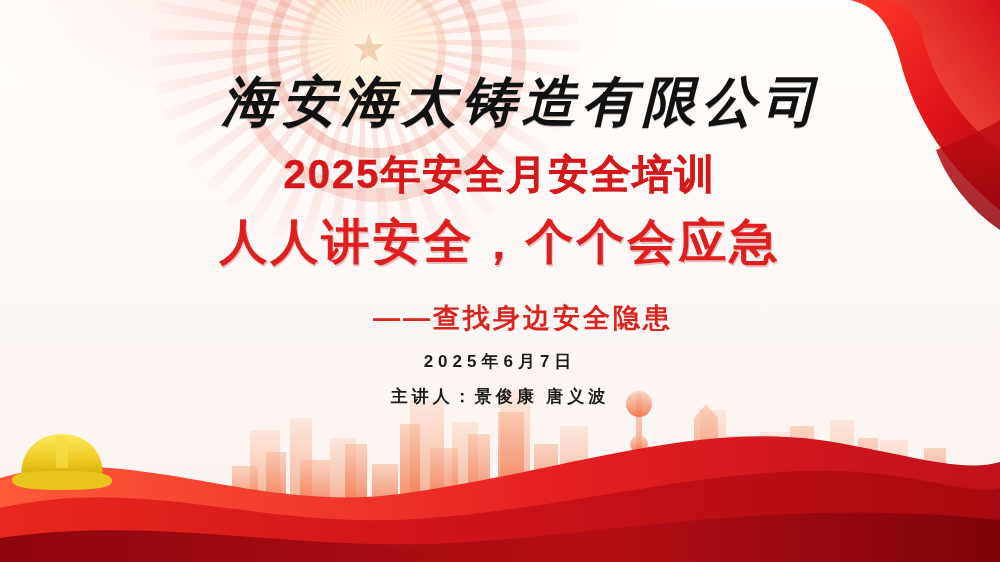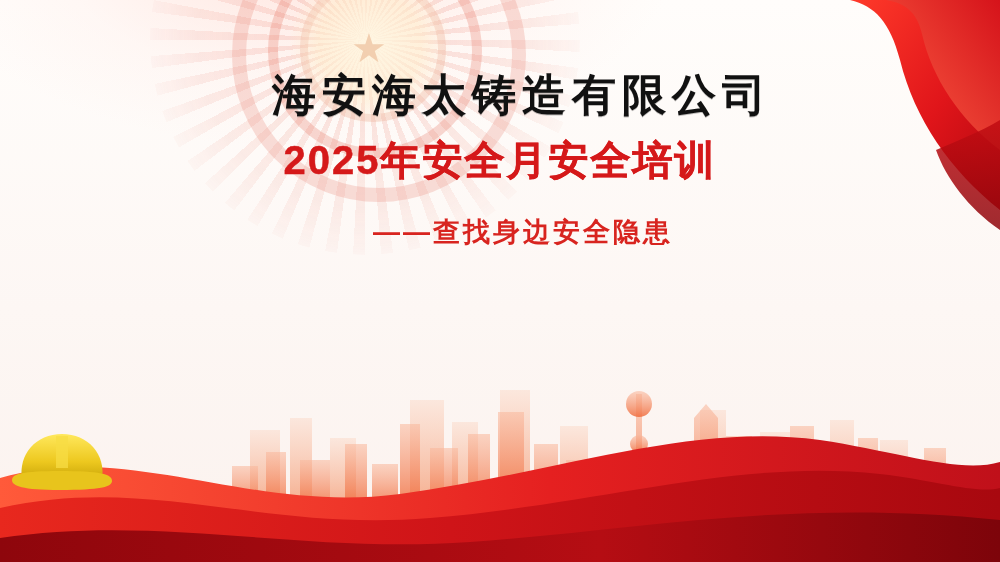--- a/index.html
+++ b/index.html
@@ -54,21 +54,22 @@
   .waves{position:absolute;left:0;bottom:0;width:1000px;height:180px;}
   .waves svg{display:block;}
 
   
   .helmet{position:absolute;left:8px;bottom:60px;width:110px;height:78px;}
 
   
   .title-wrap{position:absolute;left:0;top:66px;width:1000px;text-align:center;}
   .t-company{
     font-family:"DejaVu Serif","Liberation Serif",serif;
-    font-size:44px;font-weight:700;color:#111111;letter-spacing:6px;
+    font-size:54px;font-weight:700;color:#111111;letter-spacing:6px;
+    font-style:italic;
     text-shadow:0 1px 0 rgba(0,0,0,.25);
     padding-left:44px;
   }
   .t-sub{
     margin-top:8px;
     font-size:40px;font-weight:700;color:#d5191a;letter-spacing:2px;
     -webkit-text-stroke:0.5px #d5191a;
   }
   .t-slogan{
     margin-top:8px;
@@ -217,19 +218,24 @@
       </defs>
       <path d="M14,56 C10,30 28,10 54,10 C80,10 98,30 94,56 Z" fill="url(#hm)"></path>
       <path d="M4,56 C4,50 14,47 52,47 C92,47 104,50 104,57 C104,63 92,66 52,66 C14,66 4,62 4,56 Z" fill="#e8c41c"></path>
       <path d="M48,12 L60,12 L60,44 L48,44 Z" fill="#f7dc44" opacity="0.75"></path>
     </svg>
   </div>
 
   <div class="title-wrap">
     <div class="t-company">海安海太铸造有限公司</div>
     <div class="t-sub">2025年安全月安全培训</div>
+    <div class="t-slogan">人人讲安全，个个会应急</div>
     <div class="t-dash">
       <span>——查找身边安全隐患</span>
     </div>
   </div>
 
+  <div class="meta">
+    <div class="m-date">2025年6月7日</div>
+    <div class="m-speaker">主讲人：景俊康   唐义波</div>
+  </div>
 
 </div>
 
 </body></html>

